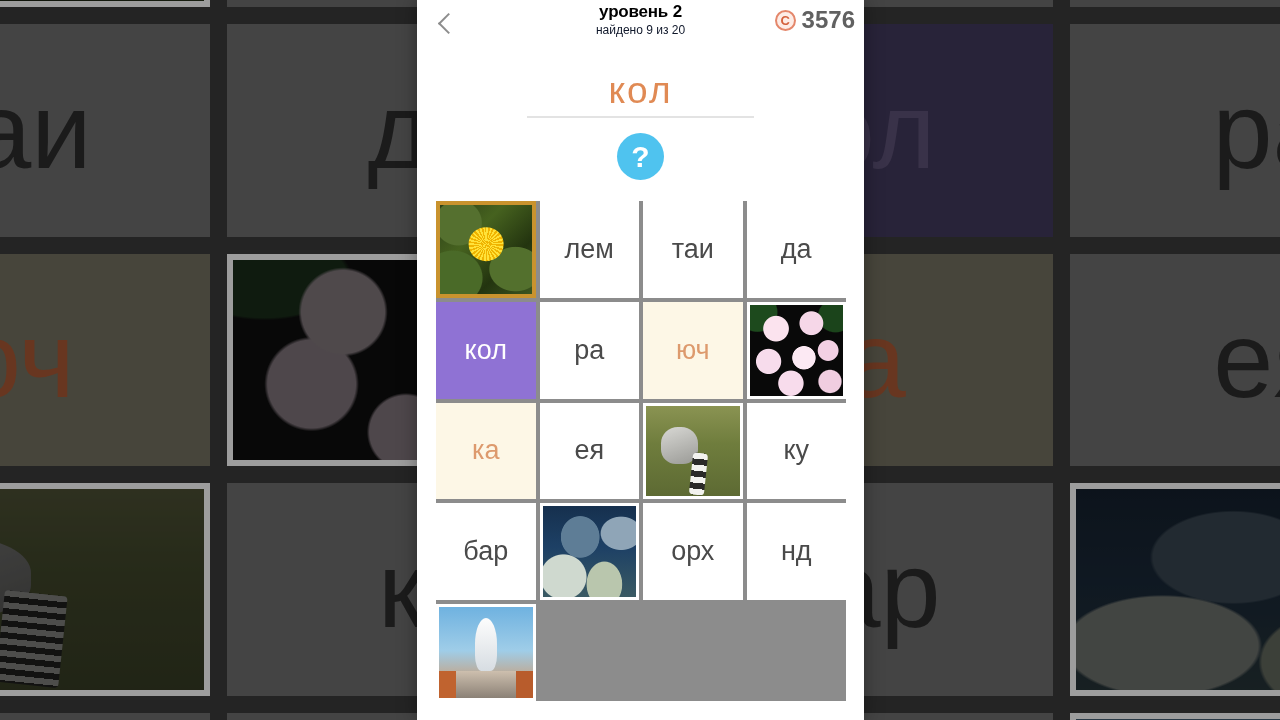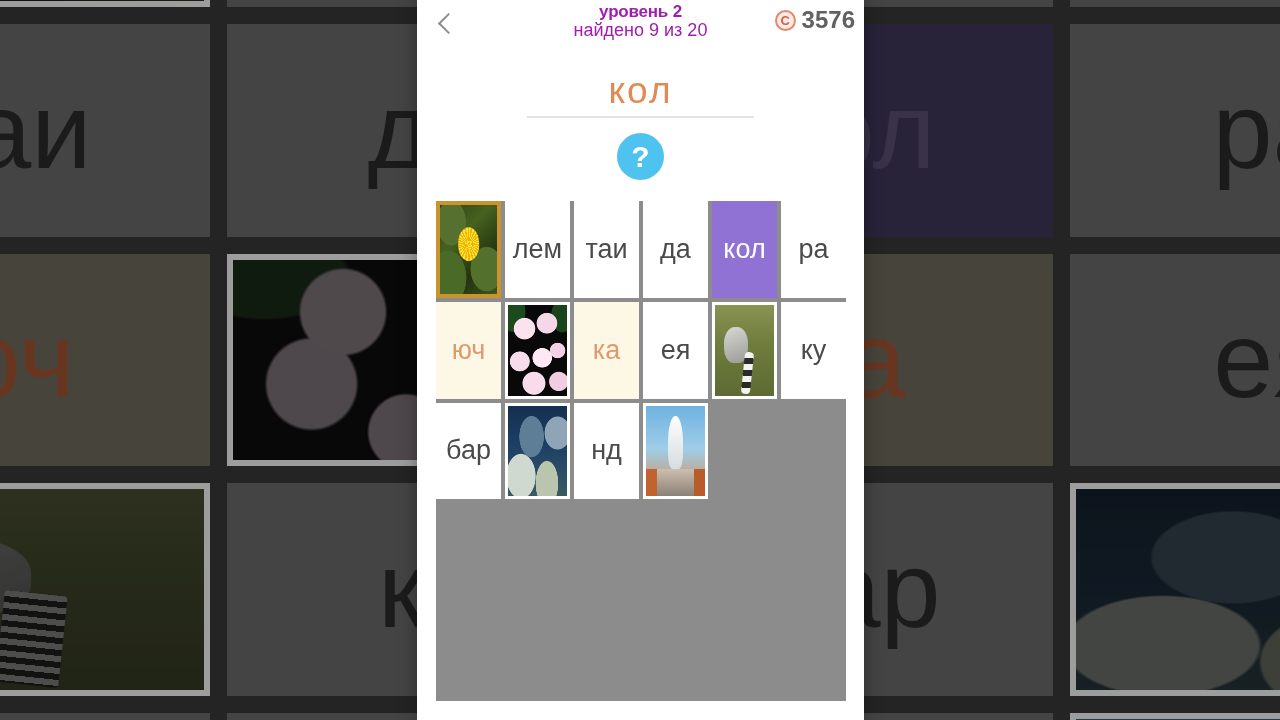--- a/index.html
+++ b/index.html
@@ -91,27 +91,27 @@
     transform: rotate(45deg);
   }
   .title-wrap {
     position: absolute;
     left: 0; right: 0; top: 2px;
     text-align: center;
   }
   .title {
     font-size: 17px;
     font-weight: bold;
-    color: #a21caf;
+    color: #000000;
     letter-spacing: -0.2px;
     line-height: 20px;
   }
   .subtitle {
-    font-size: 18px;
-    color: #a21caf;
+    font-size: 12px;
+    color: #0f172a;
     line-height: 17px;
   }
   .coins {
     position: absolute;
     right: 9px; top: 6px;
     display: flex;
     align-items: center;
     gap: 6px;
     cursor: pointer;
   }
@@ -163,21 +163,21 @@
 
   
   .grid-frame {
     position: absolute;
     left: 19px;
     top: 201px;
     width: 410px;
     height: 500px;
     background: #8c8c8c;
     display: grid;
-    grid-template-columns: repeat(6, 1fr);
+    grid-template-columns: repeat(4, 1fr);
     grid-template-rows: repeat(5, 1fr);
     gap: 4px;
   }
   .cell {
     background: #ffffff;
     display: flex;
     align-items: center;
     justify-content: center;
     font-size: 27px;
     color: #4a4a4a;
@@ -401,20 +401,23 @@
         <div class="cell">
           <span>ку</span>
         </div>
         <div class="cell">
           <span>бар</span>
         </div>
         <div class="cell pic">
           <div class="art-reef"></div>
         </div>
         <div class="cell">
+          <span>орх</span>
+        </div>
+        <div class="cell">
           <span>нд</span>
         </div>
         <div class="cell pic">
           <div class="art-buddha"></div>
         </div>
       </div>
 
   </div>
 </div>
 

